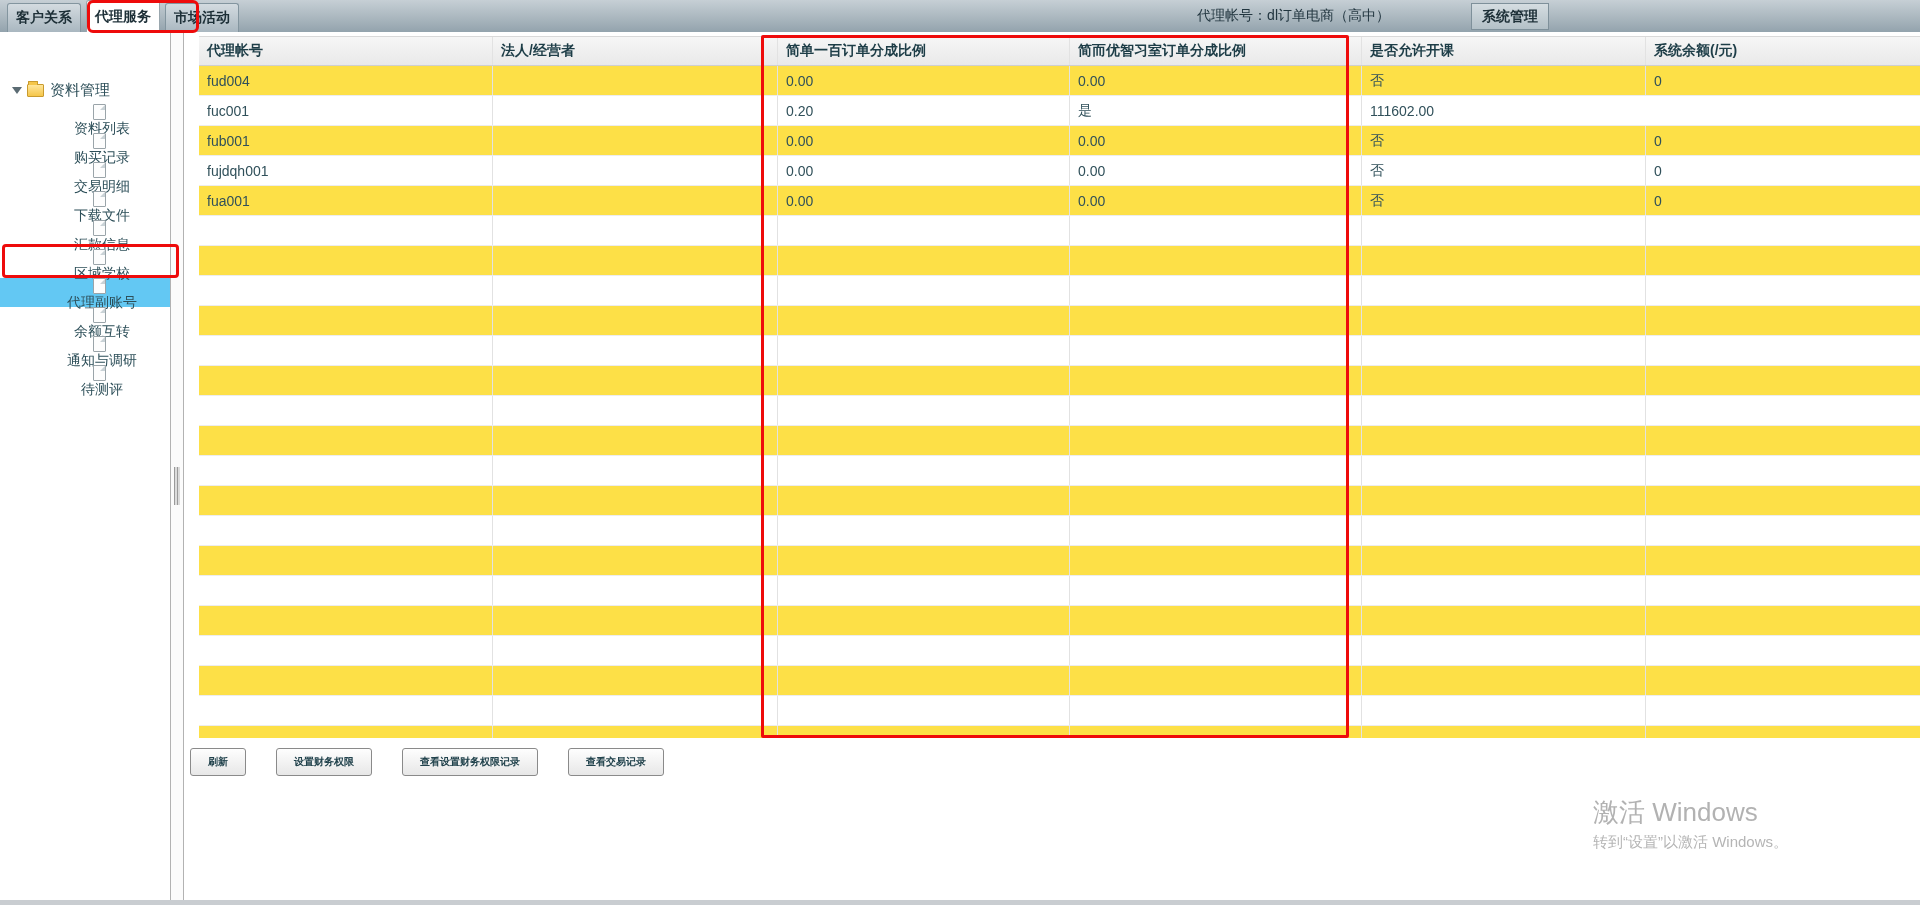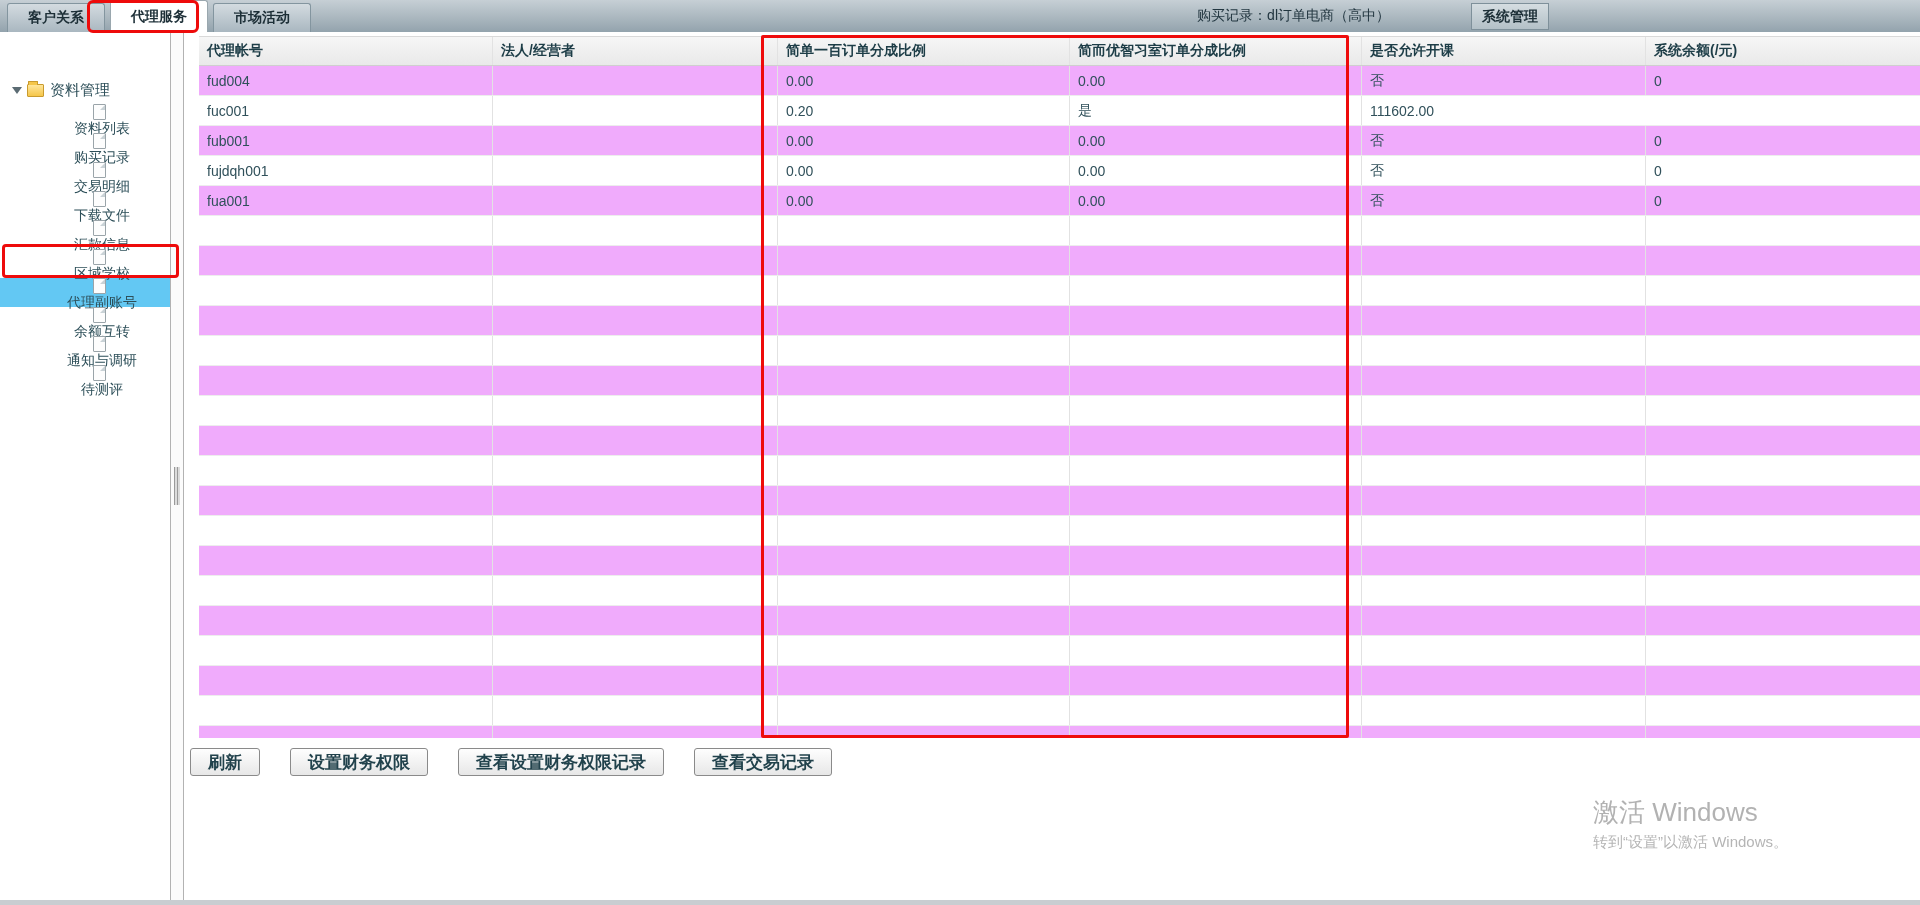--- a/index.html
+++ b/index.html
@@ -4,21 +4,21 @@
 <style>
   * { margin:0; padding:0; box-sizing:border-box; }
   html,body { width:1920px; height:905px; overflow:hidden;
     font-family:"Liberation Sans","DejaVu Sans",sans-serif; background:#fff; }
 
   
   .topbar { position:relative; height:32px;
     background:linear-gradient(#c6cfd5,#a8b5bd 60%,#93a3ad);
     display:flex; align-items:flex-end; }
   .tabs { display:flex; align-items:flex-end; padding-left:7px; height:32px; }
-  .tab { height:29px; margin-right:5px; padding:0 20px; display:flex; align-items:center;
+  .tab { height:29px; margin-right:5px; padding:0 8px; display:flex; align-items:center;
     font-size:14px; font-weight:bold; color:#1d2f37; white-space:nowrap;
     background:linear-gradient(#d3dbe0,#a9b7c0); border:1px solid #83959f; border-bottom:none;
     border-radius:3px 3px 0 0; cursor:pointer; }
   .tab.active { background:#fff; height:32px; border-color:#9aa7ae; }
   .login-label { position:absolute; right:530px; top:7px; font-size:14px; color:#223640; white-space:nowrap; }
   .system-btn { position:absolute; right:371px; top:3px; width:78px; height:27px;
     background:linear-gradient(#d5dde1,#b3c0c7); border:1px solid #7e909a;
     font-size:14px; font-weight:bold; color:#1d2f37; font-family:inherit; cursor:pointer; }
 
   
@@ -50,25 +50,25 @@
   .content { flex:1; position:relative; background:#fff; padding-top:4px; }
   .grid-row { display:grid; grid-template-columns:294px 285px 292px 292px 284px 1fr;margin-left:15px; }
   .thead { height:30px; background:linear-gradient(#f6f6f6,#e9e9e9);
     border-top:1px solid #d9d9d9; border-bottom:1px solid #cfcfcf; }
   .thead .cell { font-weight:bold; color:#1d3d47; }
   .cell { display:flex; align-items:center; padding-left:8px; font-size:14px; color:#30505a;
     border-right:1px solid #e2e2e2; overflow:hidden; white-space:nowrap; }
   .cell:last-child { border-right:none; }
   .tbody { height:672px; overflow:hidden; }
   .trow { height:30px; border-bottom:1px solid #ededed; background:#fff; }
-  .trow.odd { background:#f0abfc; }
+  .trow.odd { background:#fde047; }
 
   .btnrow { display:flex; align-items:center; margin:10px 0 0 6px; gap:30px; }
   .btn { height:28px; padding:0 17px; background:linear-gradient(#fefefe,#e7e7e7);
-    border:1px solid #8a8a8a; border-radius:3px; font-size:17px; font-weight:bold;
+    border:1px solid #8a8a8a; border-radius:3px; font-size:10px; font-weight:bold;
     color:#21424c; font-family:inherit; cursor:pointer; white-space:nowrap; }
 
   .watermark { position:absolute; left:1409px; top:763px; pointer-events:none; }
   .wm1 { font-size:26px; color:#b2b2b2; }
   .wm2 { font-size:15px; color:#b5b5b5; margin-top:3px; }
 
   .bottom-strip { height:5px; background:#c9cdd1; }
 
   
   .anno { position:absolute; border:3px solid #ee0b0b; pointer-events:none; z-index:10; }
@@ -78,21 +78,21 @@
 </style>
 </head>
 <body>
 
 <div class="topbar">
   <div class="tabs" id="tabs">
       <div class="tab">客户关系</div>
       <div class="tab active">代理服务</div>
       <div class="tab">市场活动</div>
     </div>
-  <span class="login-label">购买记录：dl订单电商（高中）</span>
+  <span class="login-label">代理帐号：dl订单电商（高中）</span>
   <button class="system-btn">系统管理</button>
 </div>
 
 <div class="main">
   <div class="sidebar">
     <div class="tree-root">
       <span class="arrow-down"></span>
       <span class="folder-icon"></span>
       <span>资料管理</span>
     </div>

